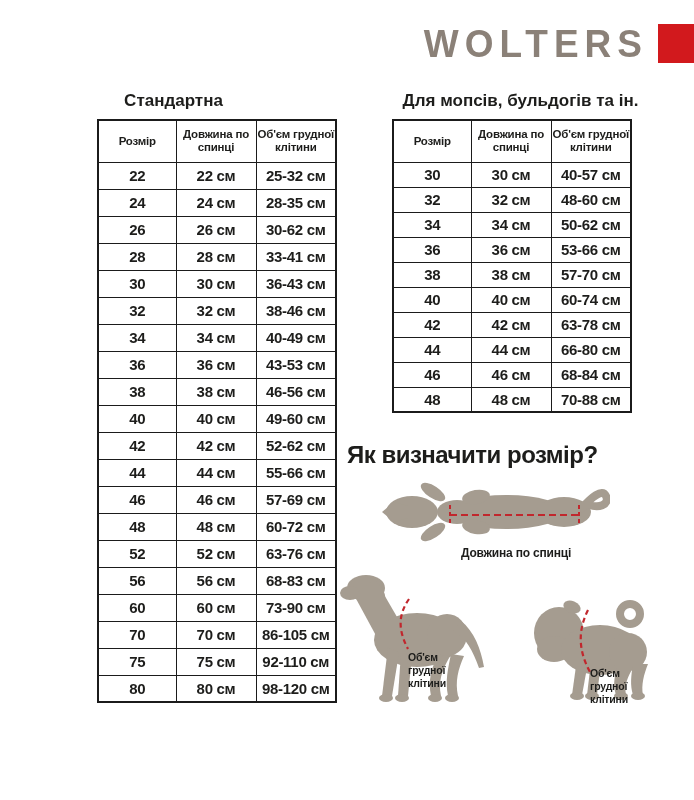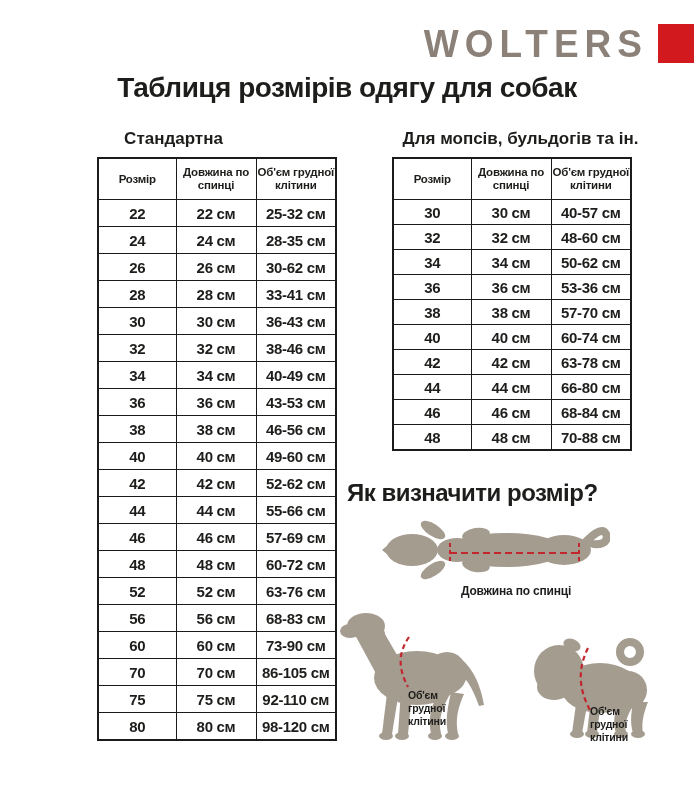--- a/index.html
+++ b/index.html
@@ -86,21 +86,20 @@
 </head>
 <body>
 
 <div class="page">
 
   <div class="logo-row">
     <span class="logo-text">WOLTERS</span>
     <span class="logo-square"></span>
   </div>
 
-  <h1 class="page-title">Таблиця розмірів одягу для собак</h1>
 
   <div class="content">
 
     <div class="col">
       <h2 class="table-title">Стандартна</h2>
       <div class="tbl-wrap-left">
         <table class="size-table" id="table-0">
             <thead>
               <tr>
                 <th>Розмір</th>
@@ -237,21 +236,21 @@
                 <td>48-60 см</td>
               </tr>
               <tr>
                 <td>34</td>
                 <td>34 см</td>
                 <td>50-62 см</td>
               </tr>
               <tr>
                 <td>36</td>
                 <td>36 см</td>
-                <td>53-36 см</td>
+                <td>53-66 см</td>
               </tr>
               <tr>
                 <td>38</td>
                 <td>38 см</td>
                 <td>57-70 см</td>
               </tr>
               <tr>
                 <td>40</td>
                 <td>40 см</td>
                 <td>60-74 см</td>

